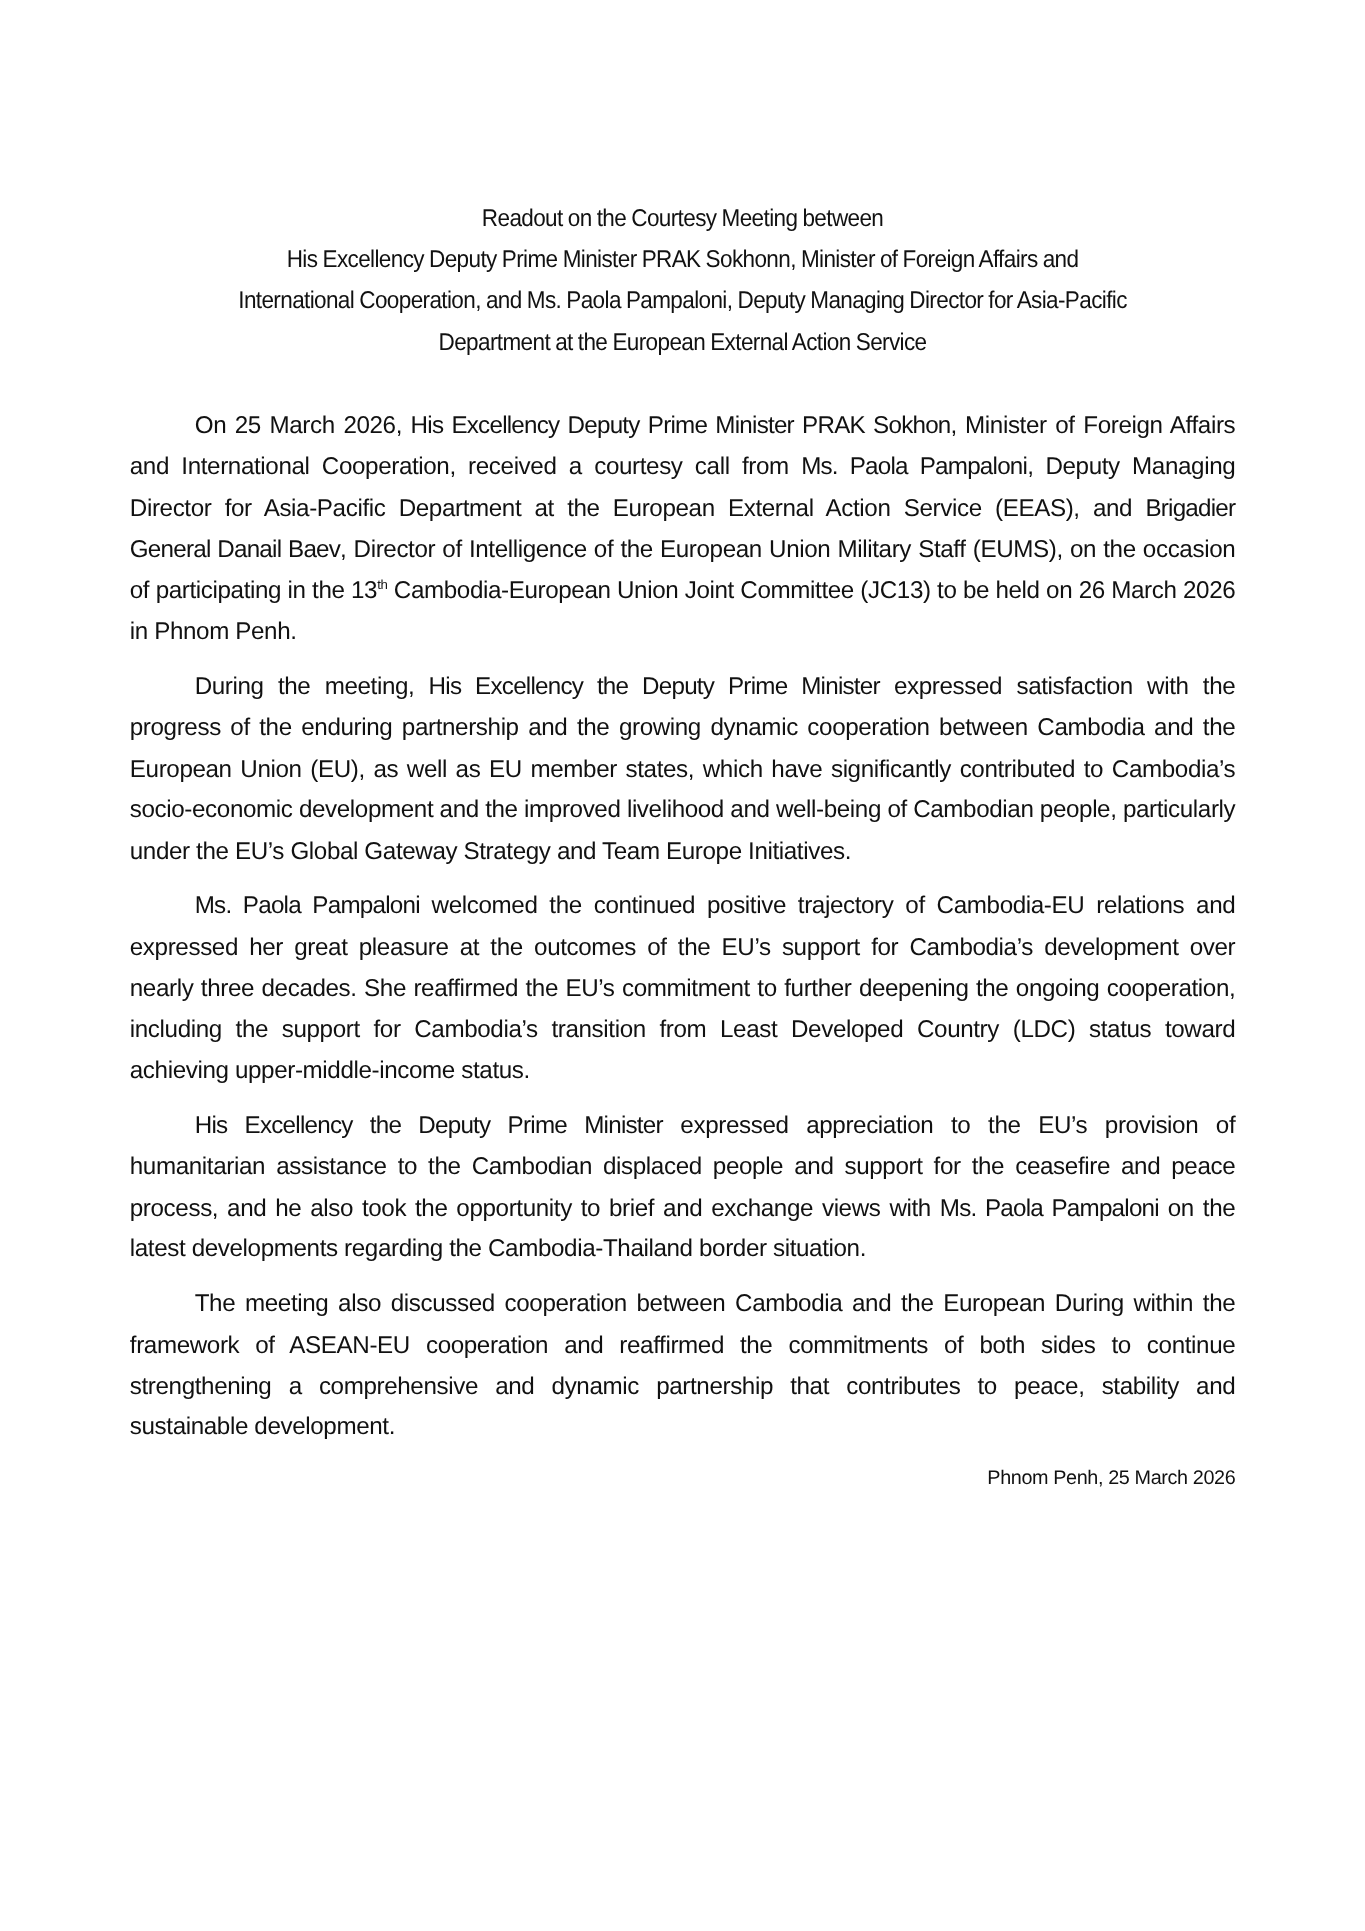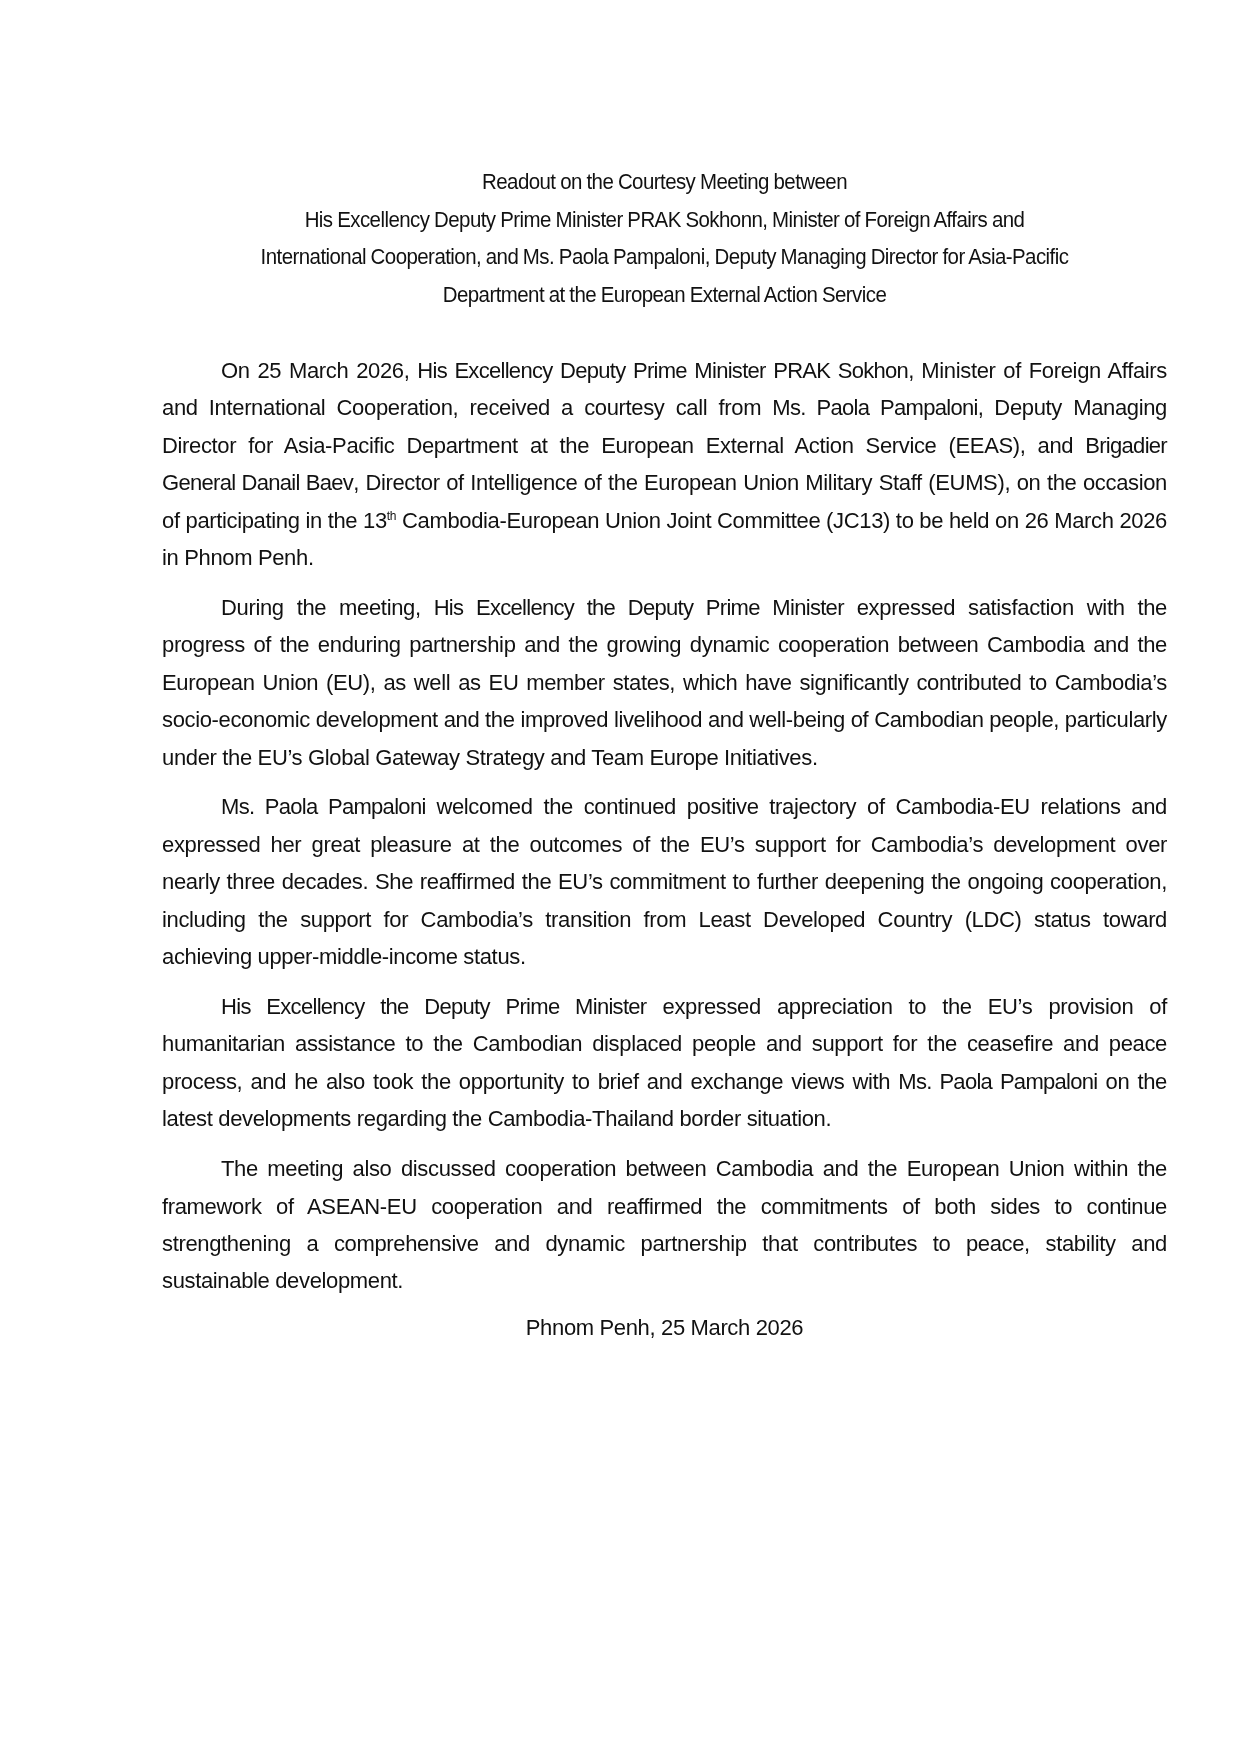--- a/index.html
+++ b/index.html
@@ -11,23 +11,22 @@
       width: 1241px;
       height: 1755px;
       position: relative;
       overflow: hidden;
       font-family: "Liberation Sans", sans-serif;
       color: #111111;
     }
     .page {
       position: absolute;
       left: 118px;
-      top: 163px;
+      top: 179px;
       width: 1005px;
-      margin-left: 44px;
     }
     .title-block {
       text-align: center;
       font-size: 22px;
       line-height: 37.5px;
       letter-spacing: -0.6px;
       word-spacing: -0.5px;
       transform: scaleX(0.93);
       transform-origin: center top;
     }
@@ -49,22 +48,22 @@
     .para b {
       font-weight: normal;
       letter-spacing: -0.7px;
     }
     sup {
       font-size: 12px;
       line-height: 0;
       vertical-align: super;
     }
     .signoff {
-      text-align: center;
-      font-size: 22px;
+      text-align: right;
+      font-size: 18px;
       line-height: 37px;
       margin-top: -3px;
       letter-spacing: -0.35px;
     }
   </style>
 </head>
 <body>
 
 <div class="page">
   <div class="title-block">
@@ -85,18 +84,18 @@
 
     <p class="para">
       <b>Ms. Paola Pampaloni</b><span> welcomed the continued positive trajectory of Cambodia-EU relations and expressed her great pleasure at the outcomes of the EU’s support for Cambodia’s development over nearly three decades. She reaffirmed the EU’s commitment to further deepening the ongoing cooperation, including the support for Cambodia’s transition from Least Developed Country (LDC) status toward achieving upper-middle-income status.</span>
     </p>
 
     <p class="para">
       <b>His Excellency the Deputy Prime Minister</b><span> expressed appreciation to the EU’s provision of humanitarian assistance to the Cambodian displaced people and support for the ceasefire and peace process, and he also took the opportunity to brief and exchange views with </span><b>Ms. Paola Pampaloni</b><span> on the latest developments regarding the Cambodia-Thailand border situation.</span>
     </p>
 
     <p class="para">
-      <span>The meeting also discussed cooperation between Cambodia and the European Union within the framework of ASEAN-EU cooperation and reaffirmed the commitments of both sides to continue strengthening a comprehensive and dynamic partnership that contributes to peace, stability and sustainable development.</span>
+      <span>The meeting also discussed cooperation between Cambodia and the European During within the framework of ASEAN-EU cooperation and reaffirmed the commitments of both sides to continue strengthening a comprehensive and dynamic partnership that contributes to peace, stability and sustainable development.</span>
     </p>
 
     <div class="signoff">Phnom Penh, 25 March 2026</div>
   </div>
 </div>
 
 </body></html>

